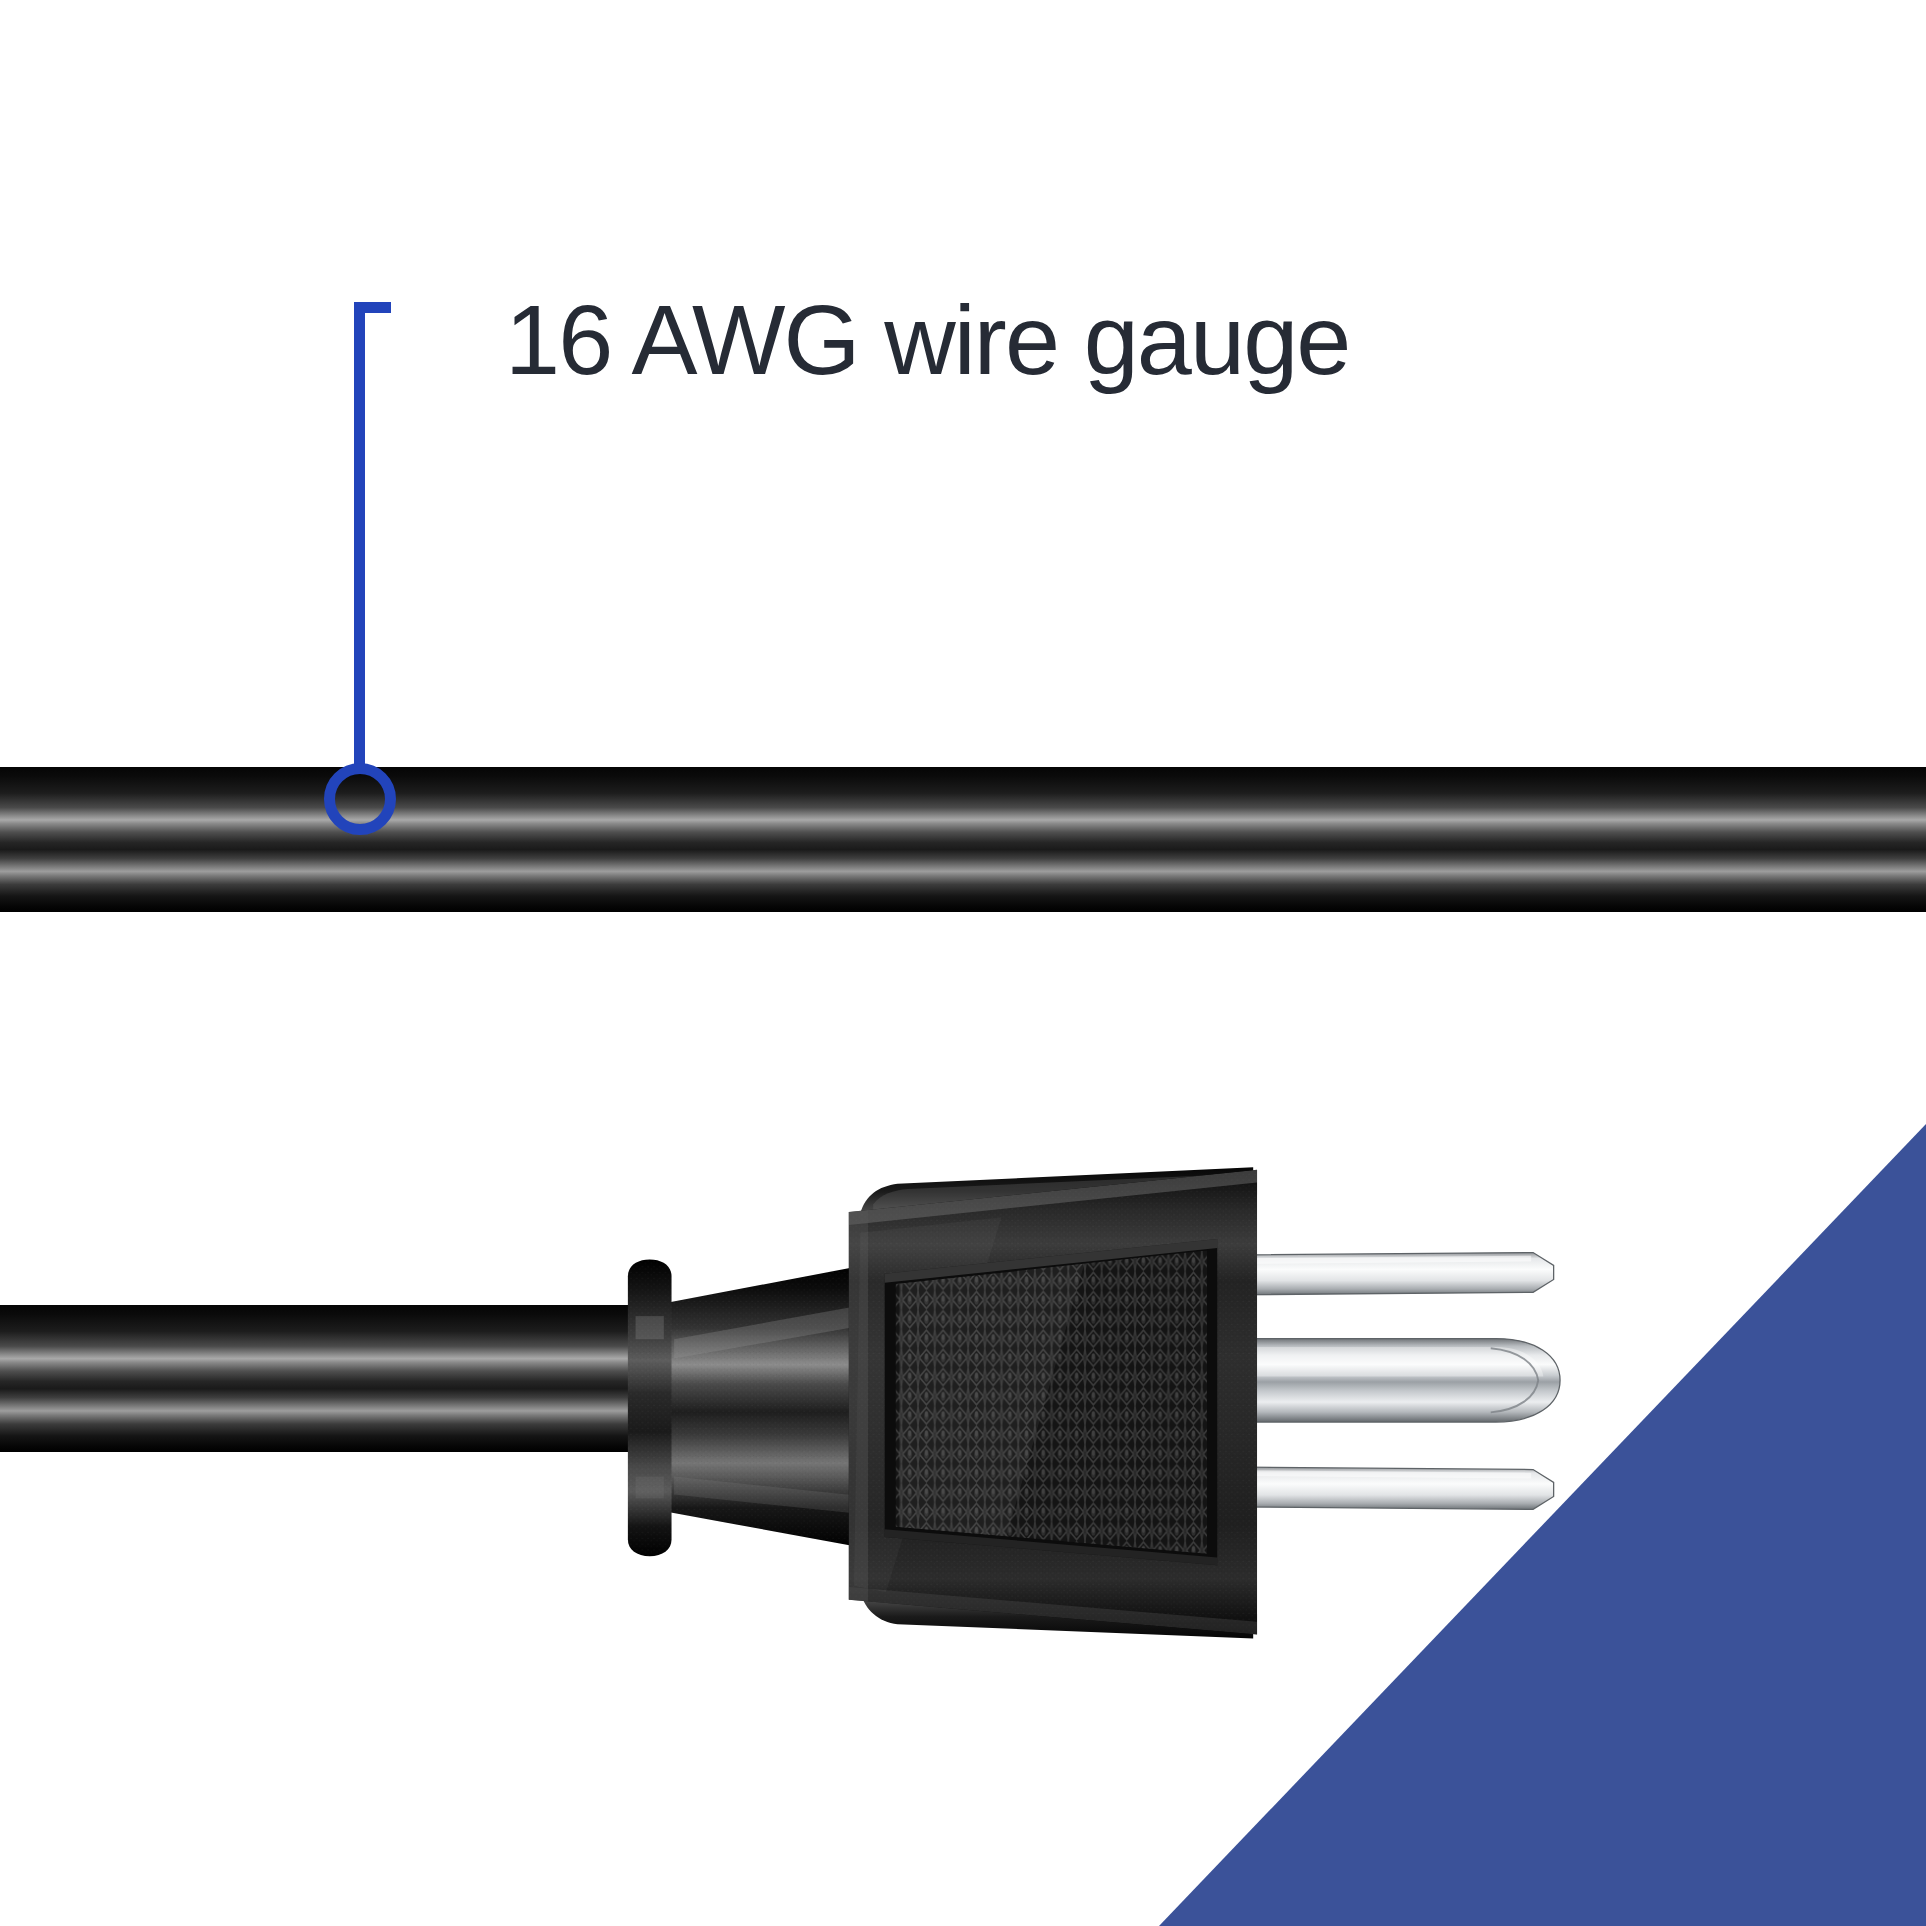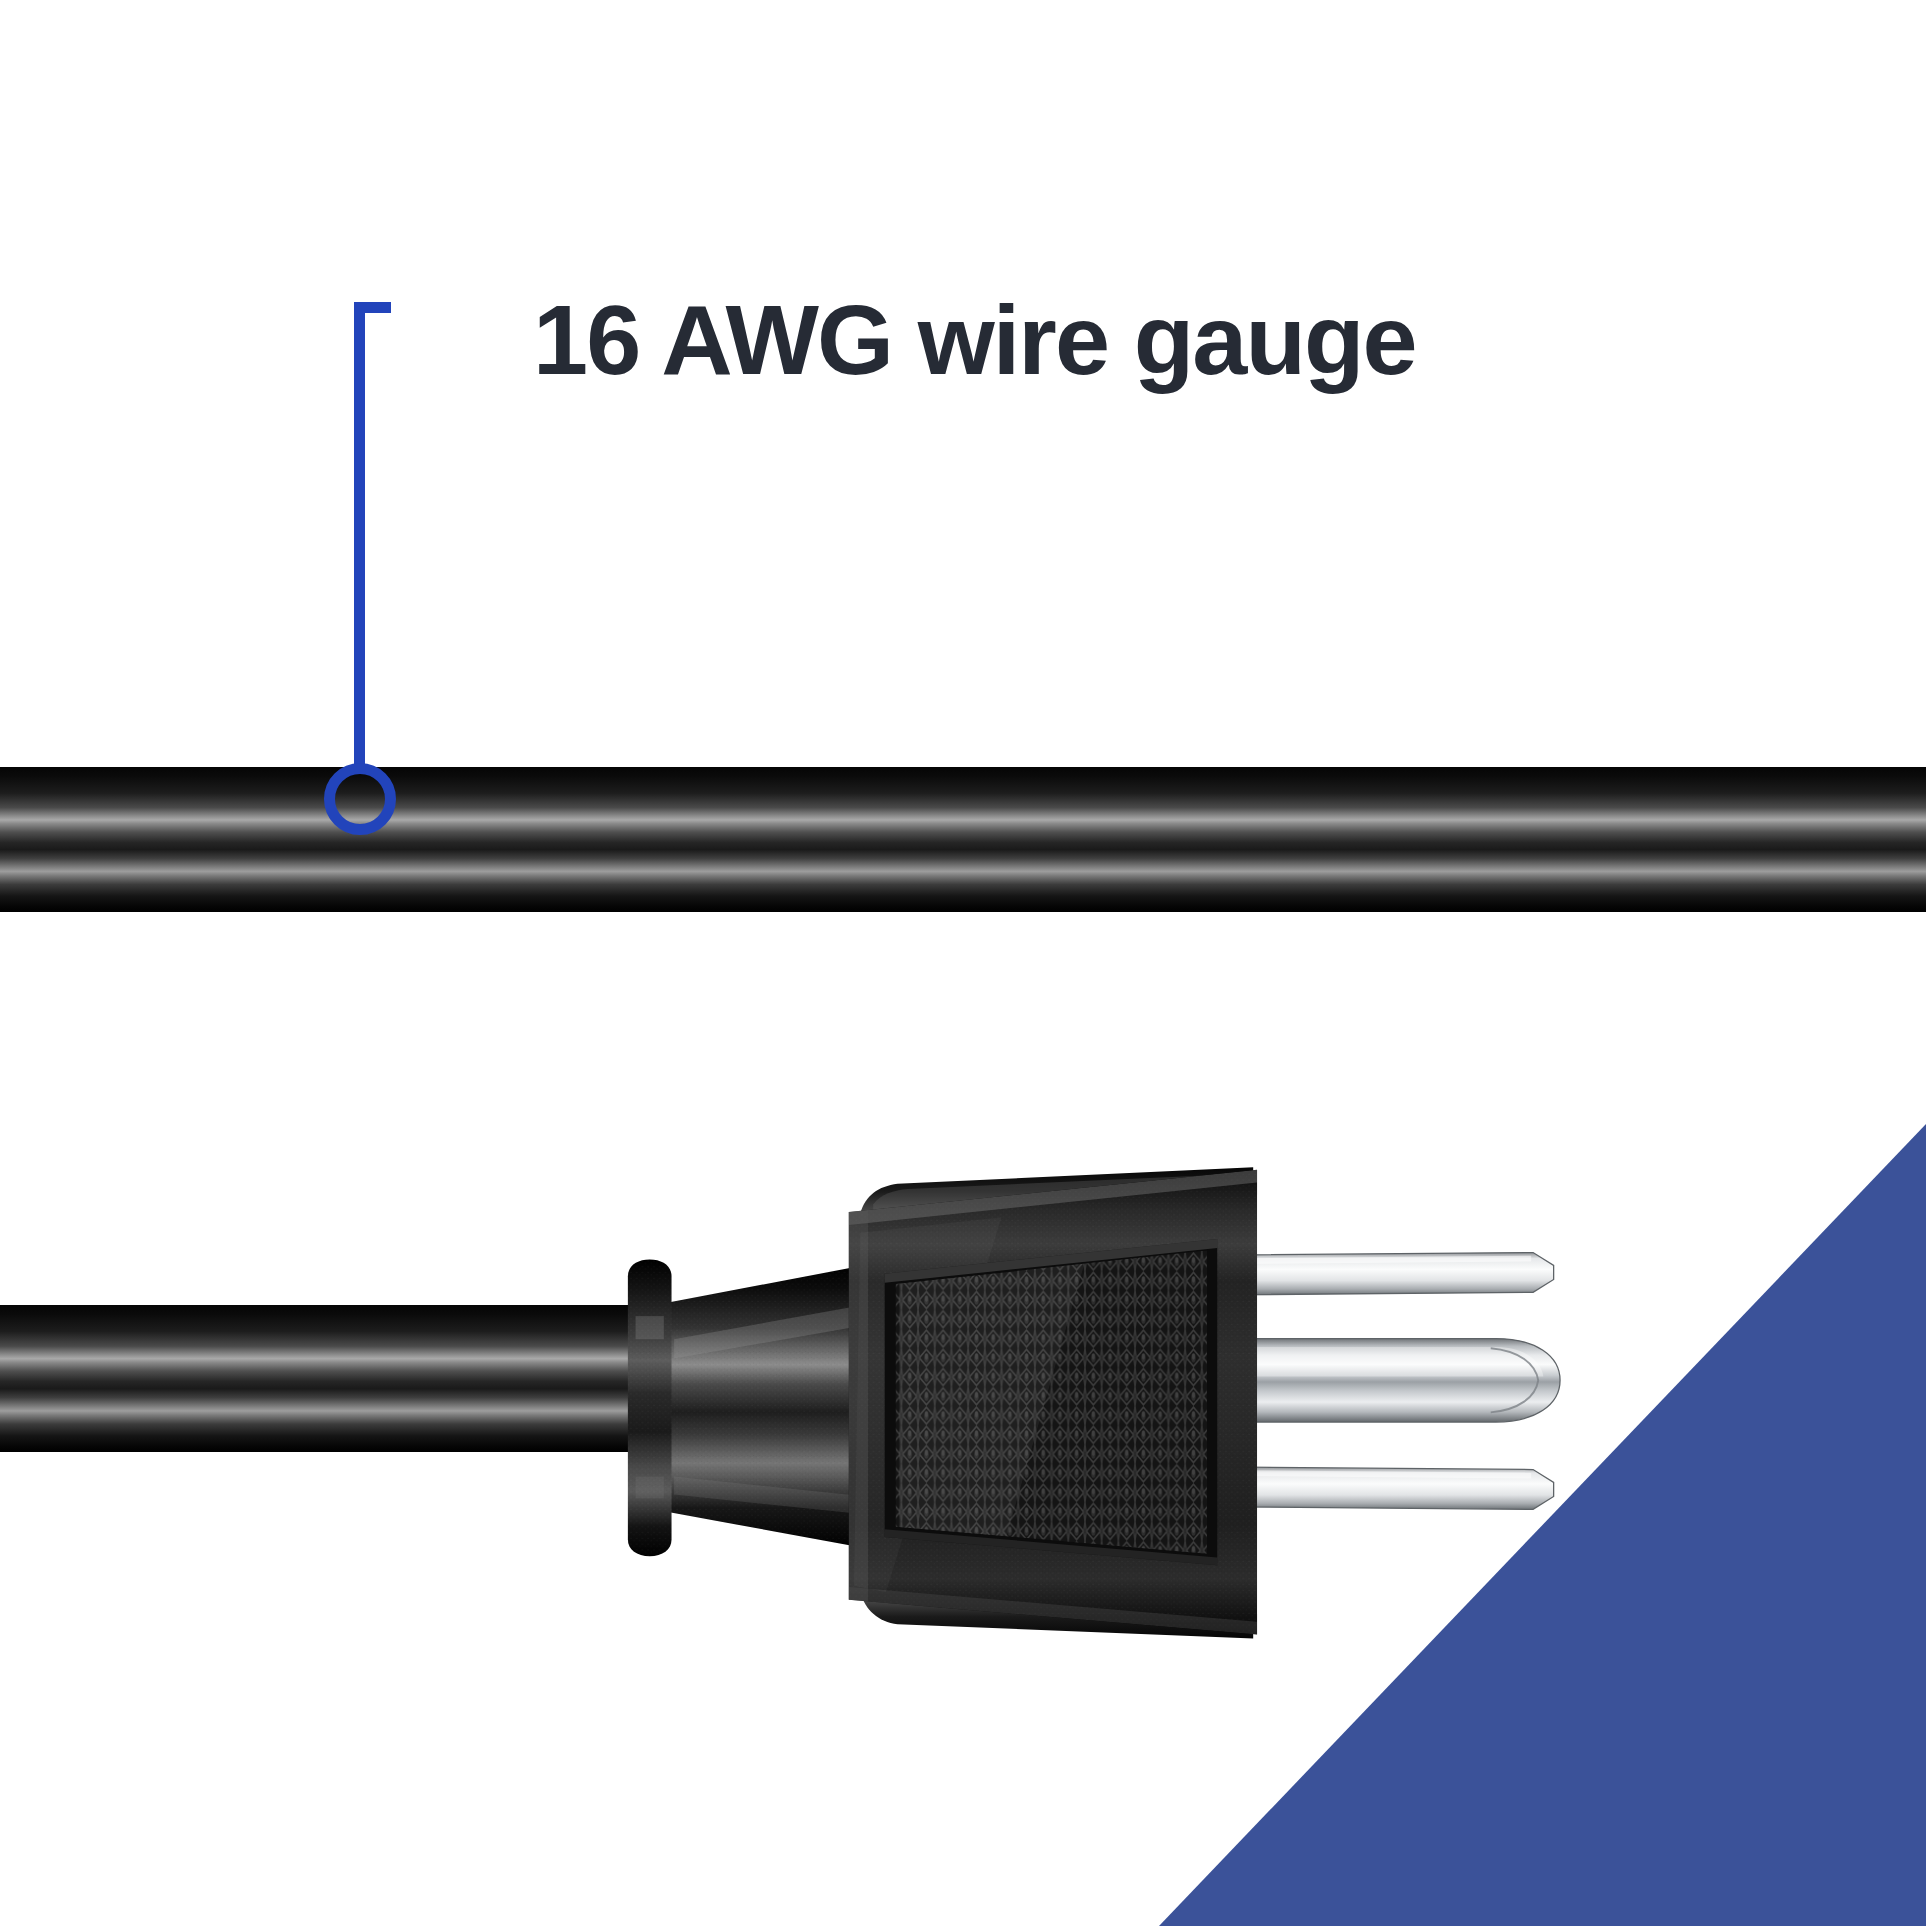--- a/index.html
+++ b/index.html
@@ -8,24 +8,23 @@
 
   
   .callout-vline{position:absolute;background:#2244bb;}
   .callout-hline{position:absolute;background:#2244bb;}
   .callout-ring{position:absolute;border-radius:50%;box-sizing:border-box;}
 
   
   .headline{
     position:absolute;
     white-space:nowrap;
-    font-weight:700;
+    font-weight:400;
     letter-spacing:-1.9px;
     line-height:1;
-    margin-left:28px;
   }
 
   
   .cable{position:absolute;}
   .cable-core{
     position:absolute;inset:0;
     background:linear-gradient(to bottom,
       #050505 0%,
       #0a0a0a 6%,
       #1d1d1d 18%,

